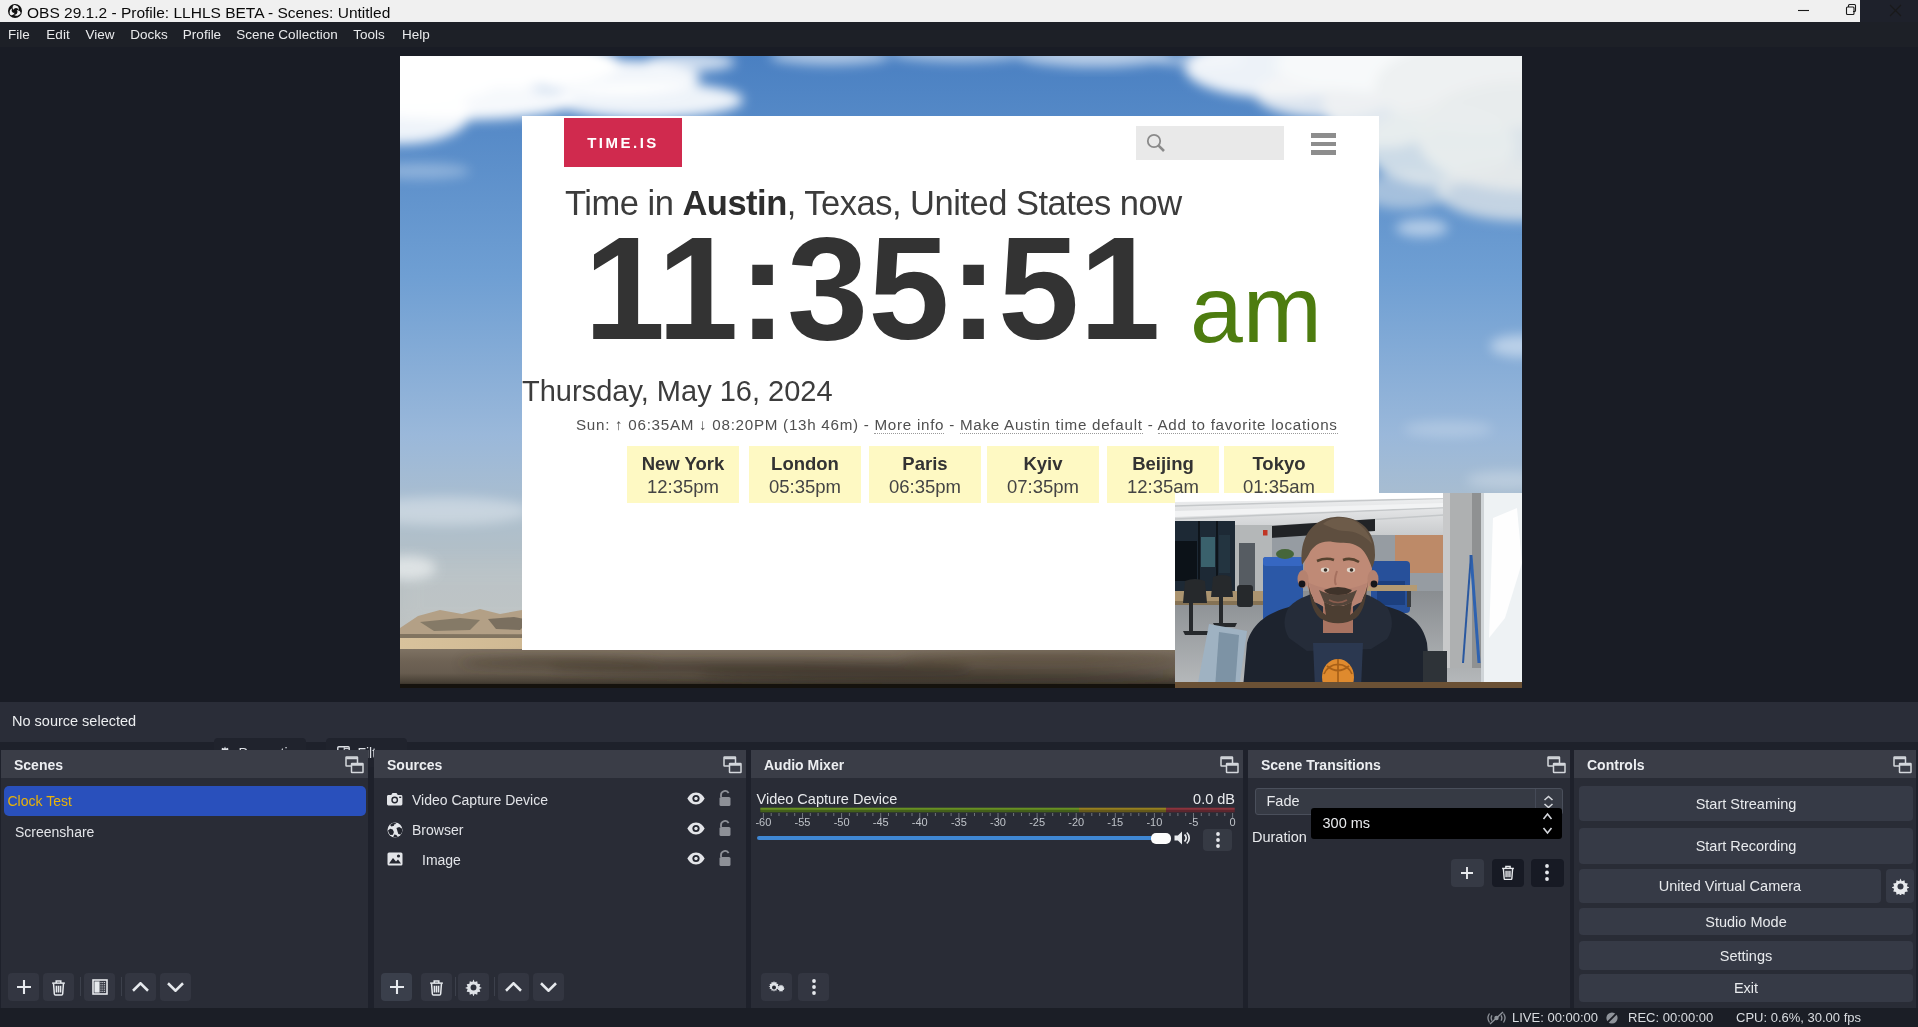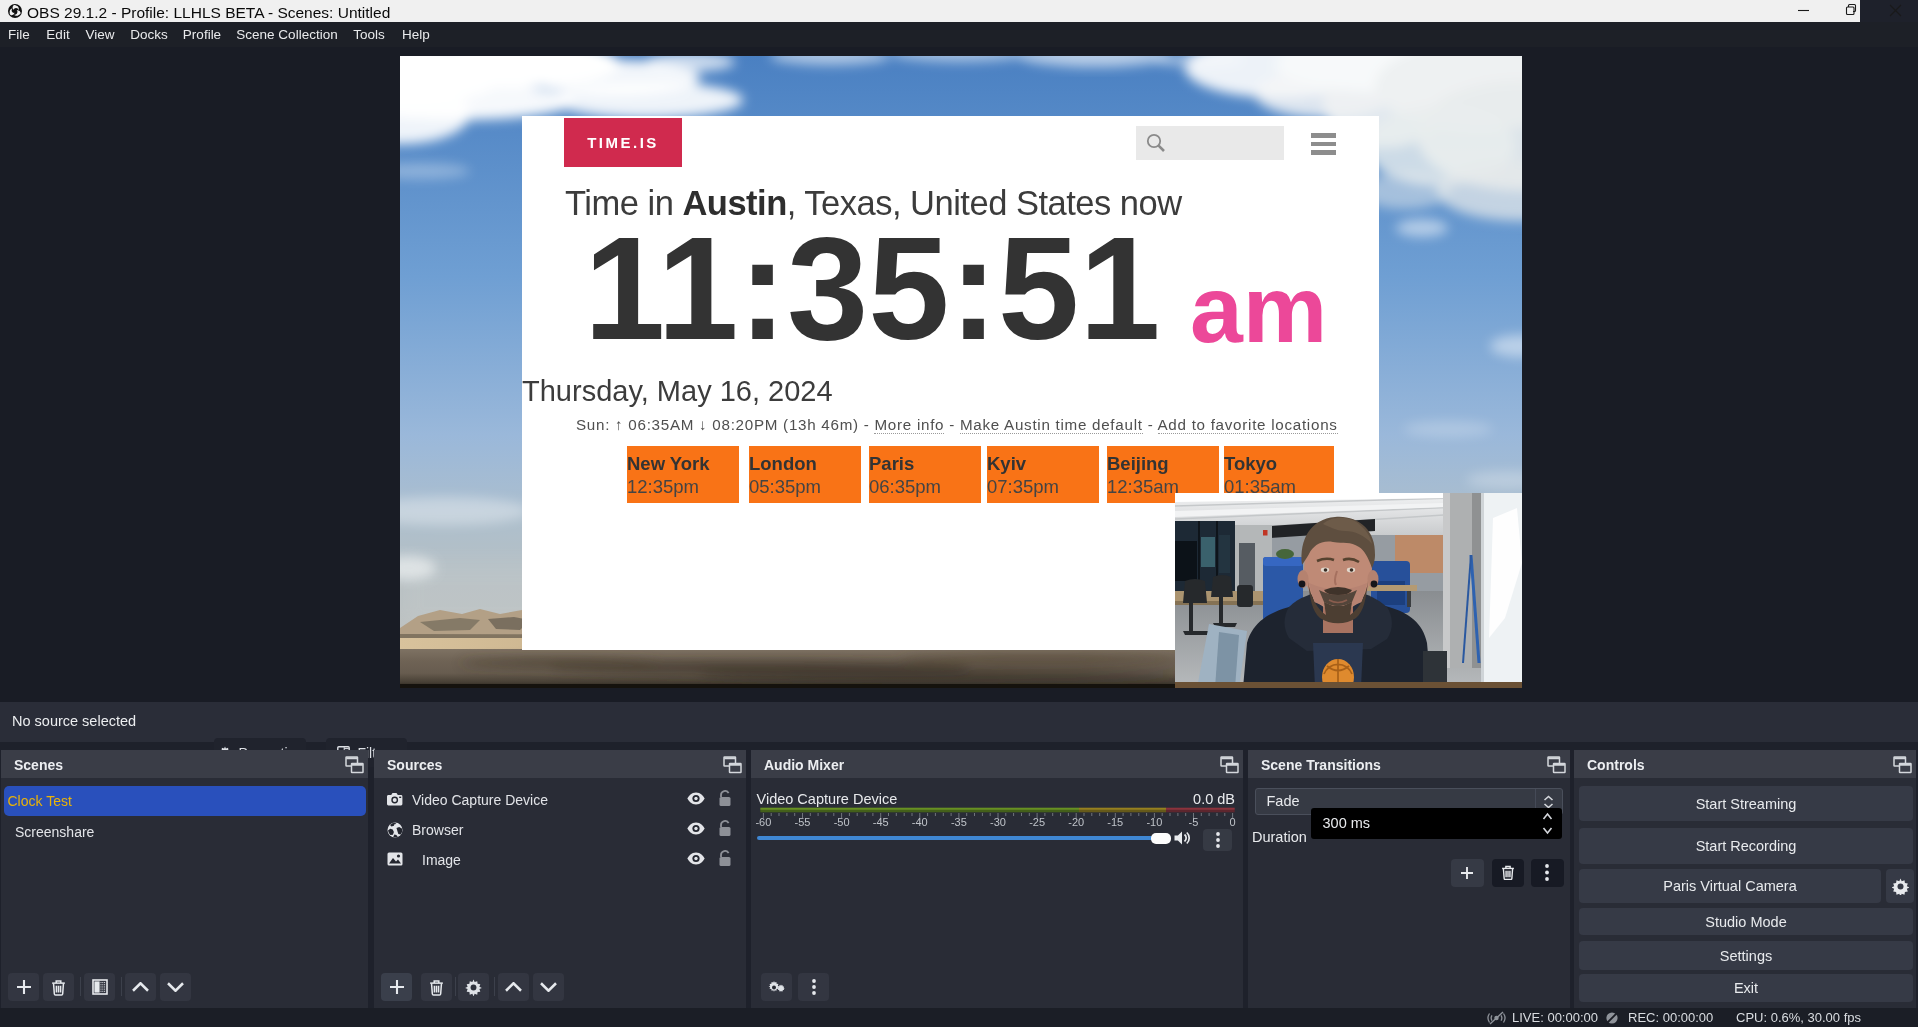--- a/index.html
+++ b/index.html
@@ -24,21 +24,21 @@
   .phead .ptitle { position:absolute; left:13px; top:6.5px; font-weight:bold; font-size:14px; color:#eceef1; }
   .pop { position:absolute; right:4px; top:4px; }
   .pbtn { position:absolute; background:#333641; border-radius:4px; display:flex; align-items:center; justify-content:center; }
   .rowtext { font-size:14px; color:#e2e4e8; }
   
   #statusbar { position:absolute; left:0; top:1008px; width:1918px; height:19px; background:#1b1e26; }
   .stext { position:absolute; top:2px; font-size:13px; color:#d9dce0; }
   .cbtn { position:absolute; background:#363a46; border-radius:4px; color:#e8eaed; font-size:14.5px;
           display:flex; align-items:center; justify-content:center; }
   .lnk { border-bottom:1px dotted #9a9a9a; }
-  .citybox { position:absolute; top:329.5px; width:112px; height:57px; background:#f97316; text-align:left; }
+  .citybox { position:absolute; top:329.5px; width:112px; height:57px; background:#fef9c3; text-align:center; }
   .cname { margin-top:7px; font-weight:bold; font-size:18.5px; color:#333; }
   .ctime { font-size:18.5px; color:#444; margin-top:1px; }
 </style>
 </head>
 <body>
 
 <div id="titlebar">
   <svg class="abs" style="left:8px;top:4px" width="14" height="14" viewBox="0 0 14 14">
     <circle cx="7" cy="7" r="7" fill="#101010"></circle>
     <g fill="#f0f0f0">
@@ -177,21 +177,21 @@
           <line x1="14.6" y1="14.6" x2="20" y2="20" stroke="#8a8a8a" stroke-width="2.6"></line>
         </svg>
     </div>
     <div class="abs" style="left:789px;top:17px;width:25px;height:23px">
       <div style="position:absolute;top:0;width:25px;height:4.5px;background:#8d8d8d"></div>
       <div style="position:absolute;top:8.5px;width:25px;height:4.5px;background:#8d8d8d"></div>
       <div style="position:absolute;top:17px;width:25px;height:4.5px;background:#8d8d8d"></div>
     </div>
     <div class="abs" style="left:43px;top:68px;font-size:34.5px;letter-spacing:-0.5px;color:#3c3c3c;white-space:nowrap">Time in <b style="color:#2e2e2e">Austin</b>, Texas, United States now</div>
     <div class="abs" style="left:62px;top:100px;font-size:146px;line-height:1;font-weight:bold;color:#333">11:35:51</div>
-    <div class="abs" style="left:668px;top:146px;font-size:95px;line-height:1;font-weight:bold;color:#ec4899">am</div>
+    <div class="abs" style="left:668px;top:146px;font-size:95px;line-height:1;font-weight:normal;color:#4d7c0f">am</div>
     <div class="abs" style="left:0;top:261px;width:811px;text-align:left;font-size:29px;line-height:1;color:#3c3c3c">Thursday, May 16, 2024</div>
     <div class="abs" id="sunline" style="left:54px;top:300px;font-size:15.2px;letter-spacing:0.72px;color:#4f4f4f;white-space:nowrap">Sun: ↑ 06:35AM ↓ 08:20PM (13h 46m) - <span class="lnk">More info</span> - <span class="lnk">Make Austin time default</span> - <span class="lnk">Add to favorite locations</span></div>
     <div class="citybox" style="left:105px">  
         <div class="cname">New York</div>
         <div class="ctime">12:35pm</div>
       </div>
     <div class="citybox" style="left:227px">  
         <div class="cname">London</div>
         <div class="ctime">05:35pm</div>
       </div>
@@ -680,21 +680,21 @@
     <svg class="pop" width="19" height="20" viewBox="0 0 19 20">
         <g fill="none" stroke="#d4d7dc" stroke-width="1.5">
           <rect x="1" y="3" width="11.5" height="9" rx="0.5"></rect>
           <rect x="6.5" y="9.5" width="11.5" height="9" rx="0.5" fill="#3a3d47"></rect>
         </g>
         <path d="M1.2 4.3 h11.1 M6.7 10.8 h11.1" stroke="#d4d7dc" stroke-width="2"></path>
       </svg>
   </div>
   <div class="cbtn" style="left:5px;top:78px;width:334px;height:36px">Start Recording</div>
   <div class="cbtn" style="left:5px;top:36px;width:334px;height:35px">Start Streaming</div>
-  <div class="cbtn" style="left:5px;top:119px;width:302px;height:34px">Paris Virtual Camera</div>
+  <div class="cbtn" style="left:5px;top:119px;width:302px;height:34px">United Virtual Camera</div>
   <div class="cbtn" style="left:312px;top:119px;width:28px;height:34px">
     <svg width="17" height="17" viewBox="0 0 17 17">
         <path d="M8.5 0.5 l1.2 2.7 2.8-1 0.4 2.9 2.9 0.4 -1 2.8 2.7 1.2 -2.7 1.2 1 2.8 -2.9 0.4 -0.4 2.9 -2.8-1 -1.2 2.7 -1.2-2.7 -2.8 1 -0.4-2.9 -2.9-0.4 1-2.8 -2.7-1.2 2.7-1.2 -1-2.8 2.9-0.4 0.4-2.9 2.8 1z" fill="#e8eaed"></path>
         <circle cx="8.5" cy="8.5" r="3" fill="#363a46"></circle>
       </svg>
   </div>
   <div class="cbtn" style="left:5px;top:158px;width:334px;height:27px">Studio Mode</div>
   <div class="cbtn" style="left:5px;top:191px;width:334px;height:29px">Settings</div>
   <div class="cbtn" style="left:5px;top:224px;width:334px;height:28px">Exit</div>
 </div>

